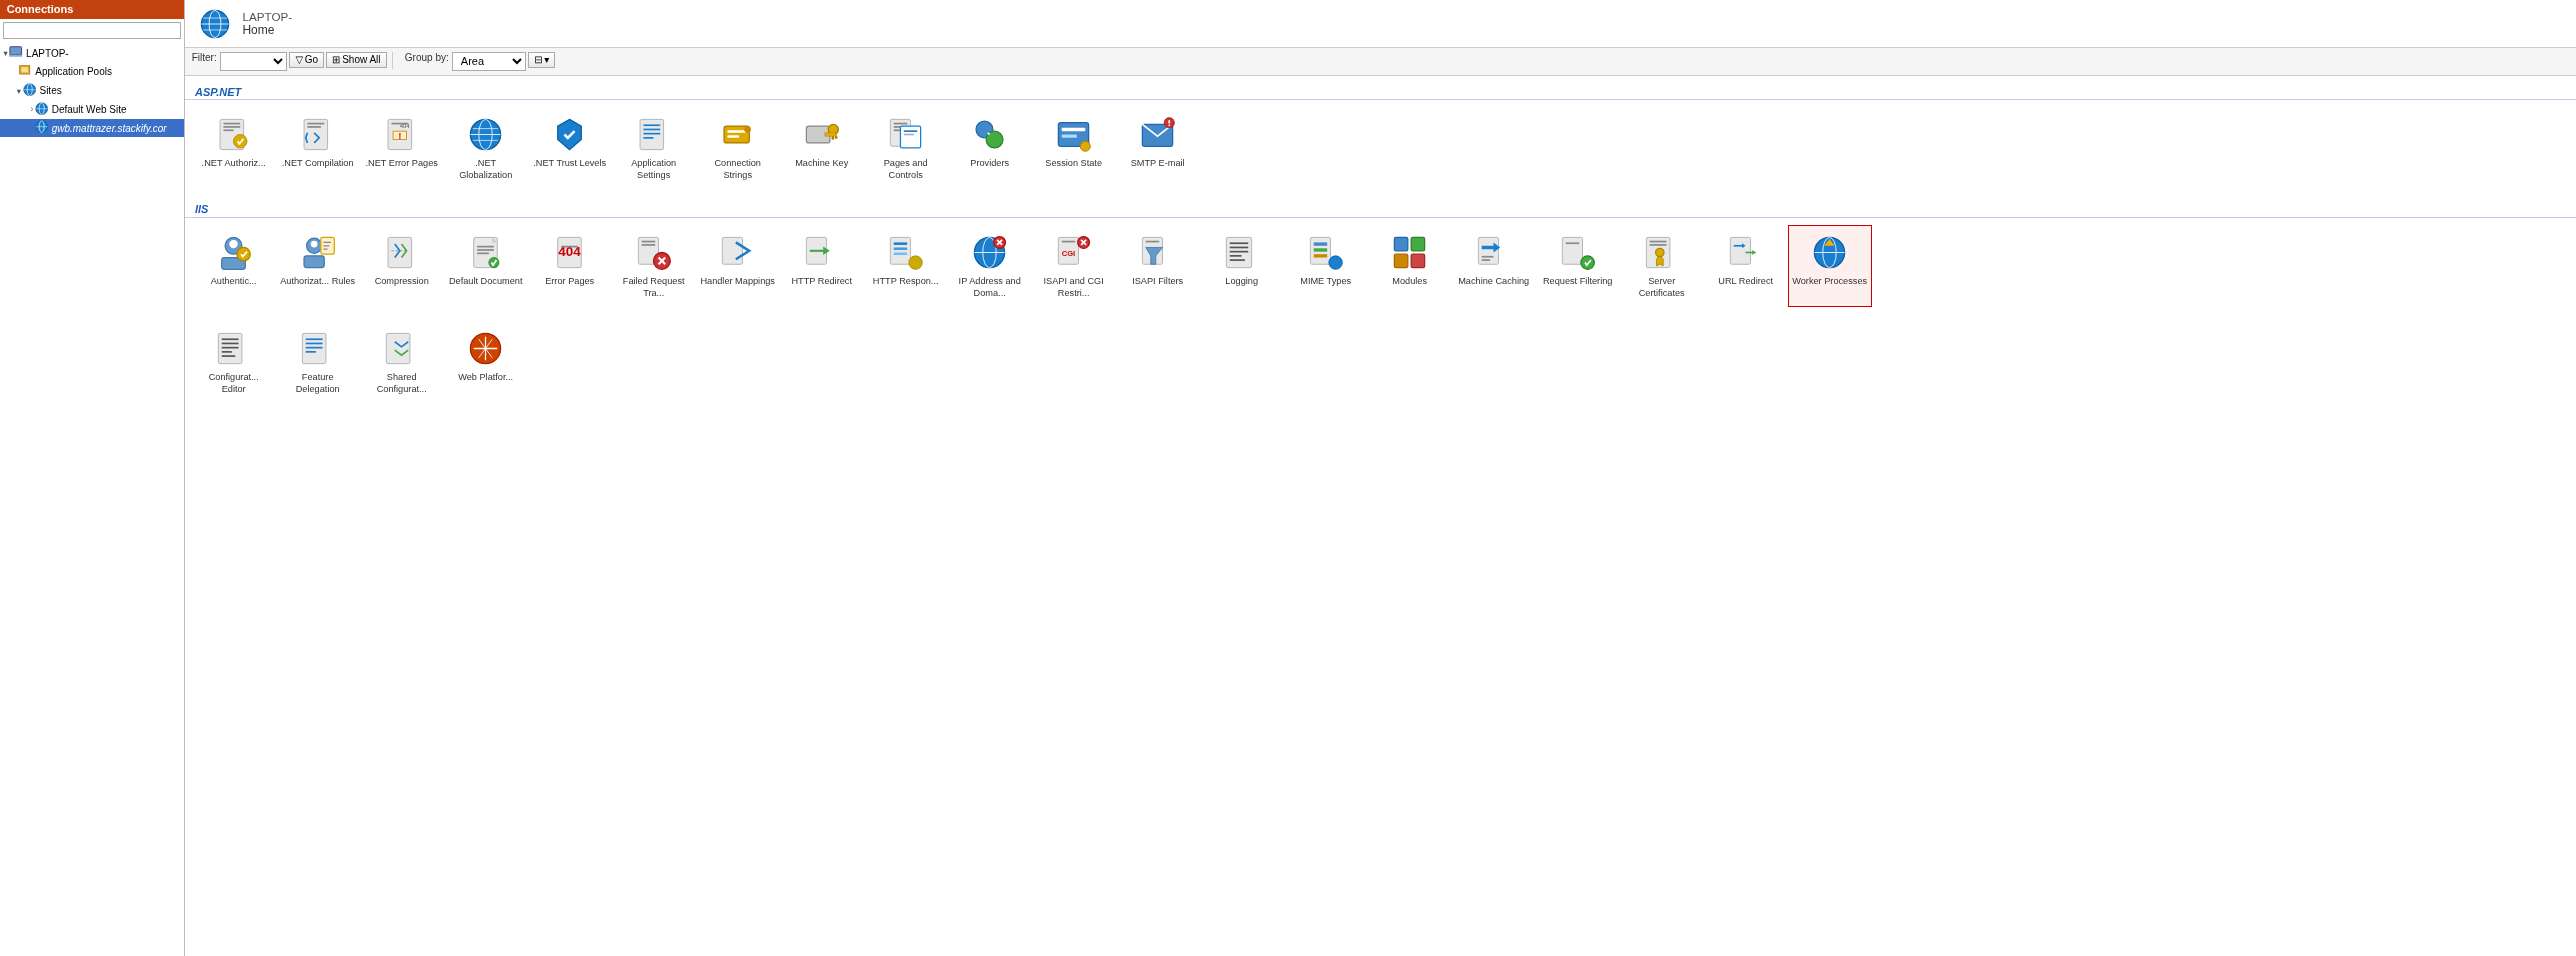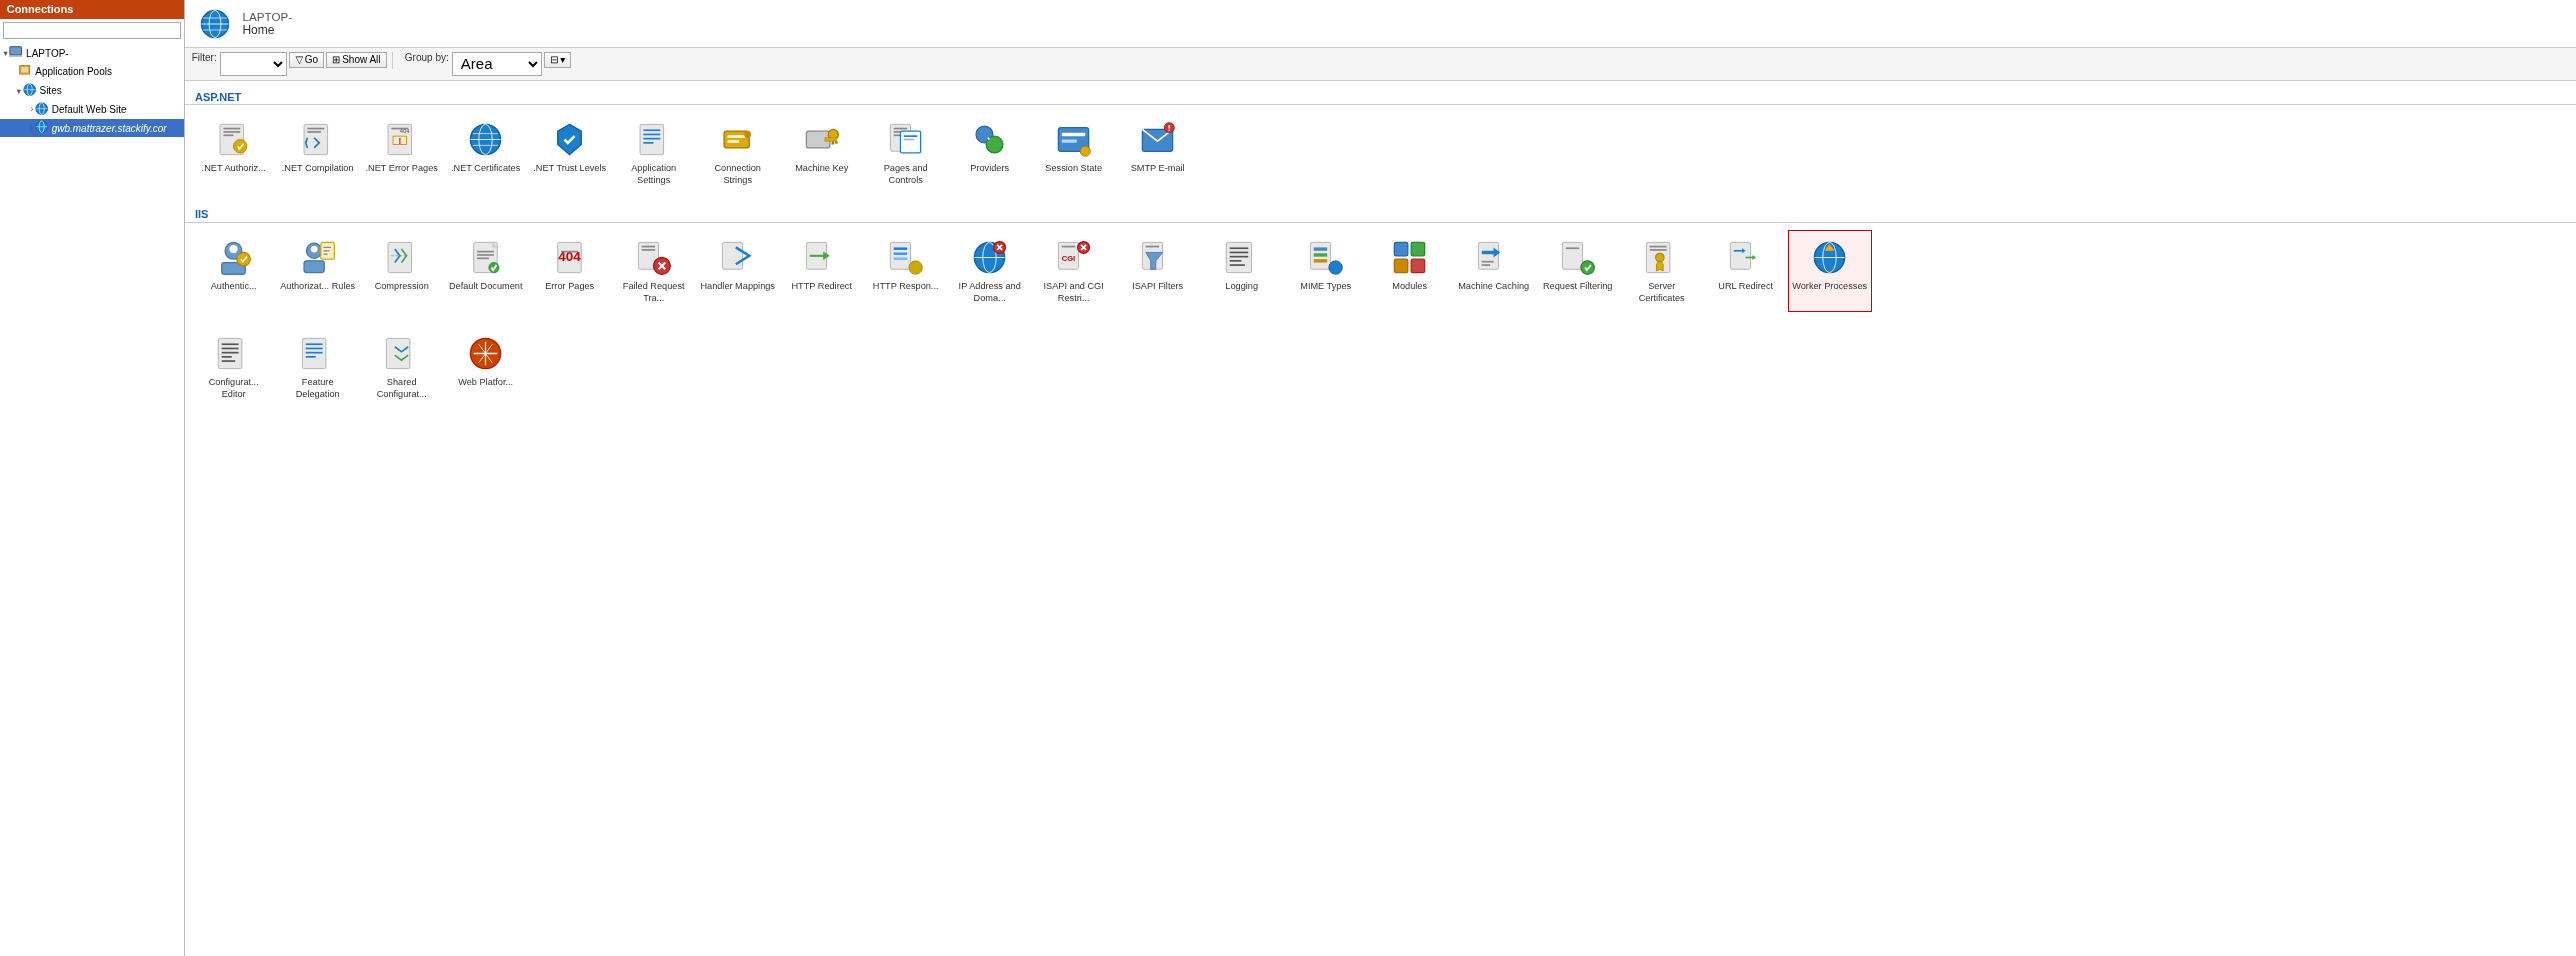--- a/index.html
+++ b/index.html
@@ -98,21 +98,21 @@
       padding: 3.4px 6.7px;
       border-bottom: 0.8px solid #ccc;
       background: #f5f5f5;
       gap: 2px;
     }
     .toolbar-label { color: #333; font-size: 10px; margin-right: 1.7px; }
     .toolbar-select {
       border: 0.8px solid #aaa;
       background: #fff;
       padding: 1.7px 3.4px;
-      font-size: 15px;
+      font-size: 11px;
       min-width: 67px;
     }
     .toolbar-btn {
       display: flex;
       align-items: center;
       gap: 1.7px;
       padding: 1.7px 5px;
       border: 0.8px solid #aaa;
       background: linear-gradient(to bottom, #fff, #e8e8e8);
       cursor: pointer;
@@ -133,20 +133,21 @@
     .section {
       margin: 6.7px 0;
     }
     .section-header {
       color: #1a5fb4;
       font-size: 11px;
       font-weight: bold;
       padding: 3.4px 10px 1.7px;
       border-bottom: 0.8px solid #c0d0e8;
       margin-bottom: 3.4px;
+      font-style: italic;
     }
     .section-items {
       display: flex;
       flex-wrap: wrap;
       padding: 3.4px 6.7px;
       gap: 0;
     }
 
     
     .feature-item {
@@ -328,21 +329,21 @@
           <div class="feature-item">
             <div class="feature-icon">
               <svg width="37" height="37" viewBox="0 0 44 44">
                 <circle cx="22" cy="22" r="18" fill="#1a7fcf" stroke="#0a5fa0" stroke-width="1.5"></circle>
                 <ellipse cx="22" cy="22" rx="8" ry="18" fill="none" stroke="#fff" stroke-width="1"></ellipse>
                 <line x1="4" y1="22" x2="40" y2="22" stroke="#fff" stroke-width="1"></line>
                 <line x1="7" y1="15" x2="37" y2="15" stroke="#fff" stroke-width="0.8"></line>
                 <line x1="7" y1="29" x2="37" y2="29" stroke="#fff" stroke-width="0.8"></line>
               </svg>
             </div>
-            <div class="feature-label">.NET Certificates</div>
+            <div class="feature-label">.NET Globalization</div>
           </div>
           <div class="feature-item">
             <div class="feature-icon">
               <svg width="37" height="37" viewBox="0 0 44 44">
                 <path d="M22 4 L36 12 L36 28 L22 40 L8 28 L8 12 Z" fill="#1a7fcf" stroke="#0a5fa0" stroke-width="1.5"></path>
                 <path d="M16 22 L20 26 L28 18" stroke="#fff" stroke-width="3" fill="none"></path>
               </svg>
             </div>
             <div class="feature-label">.NET Trust Levels</div>
           </div>

